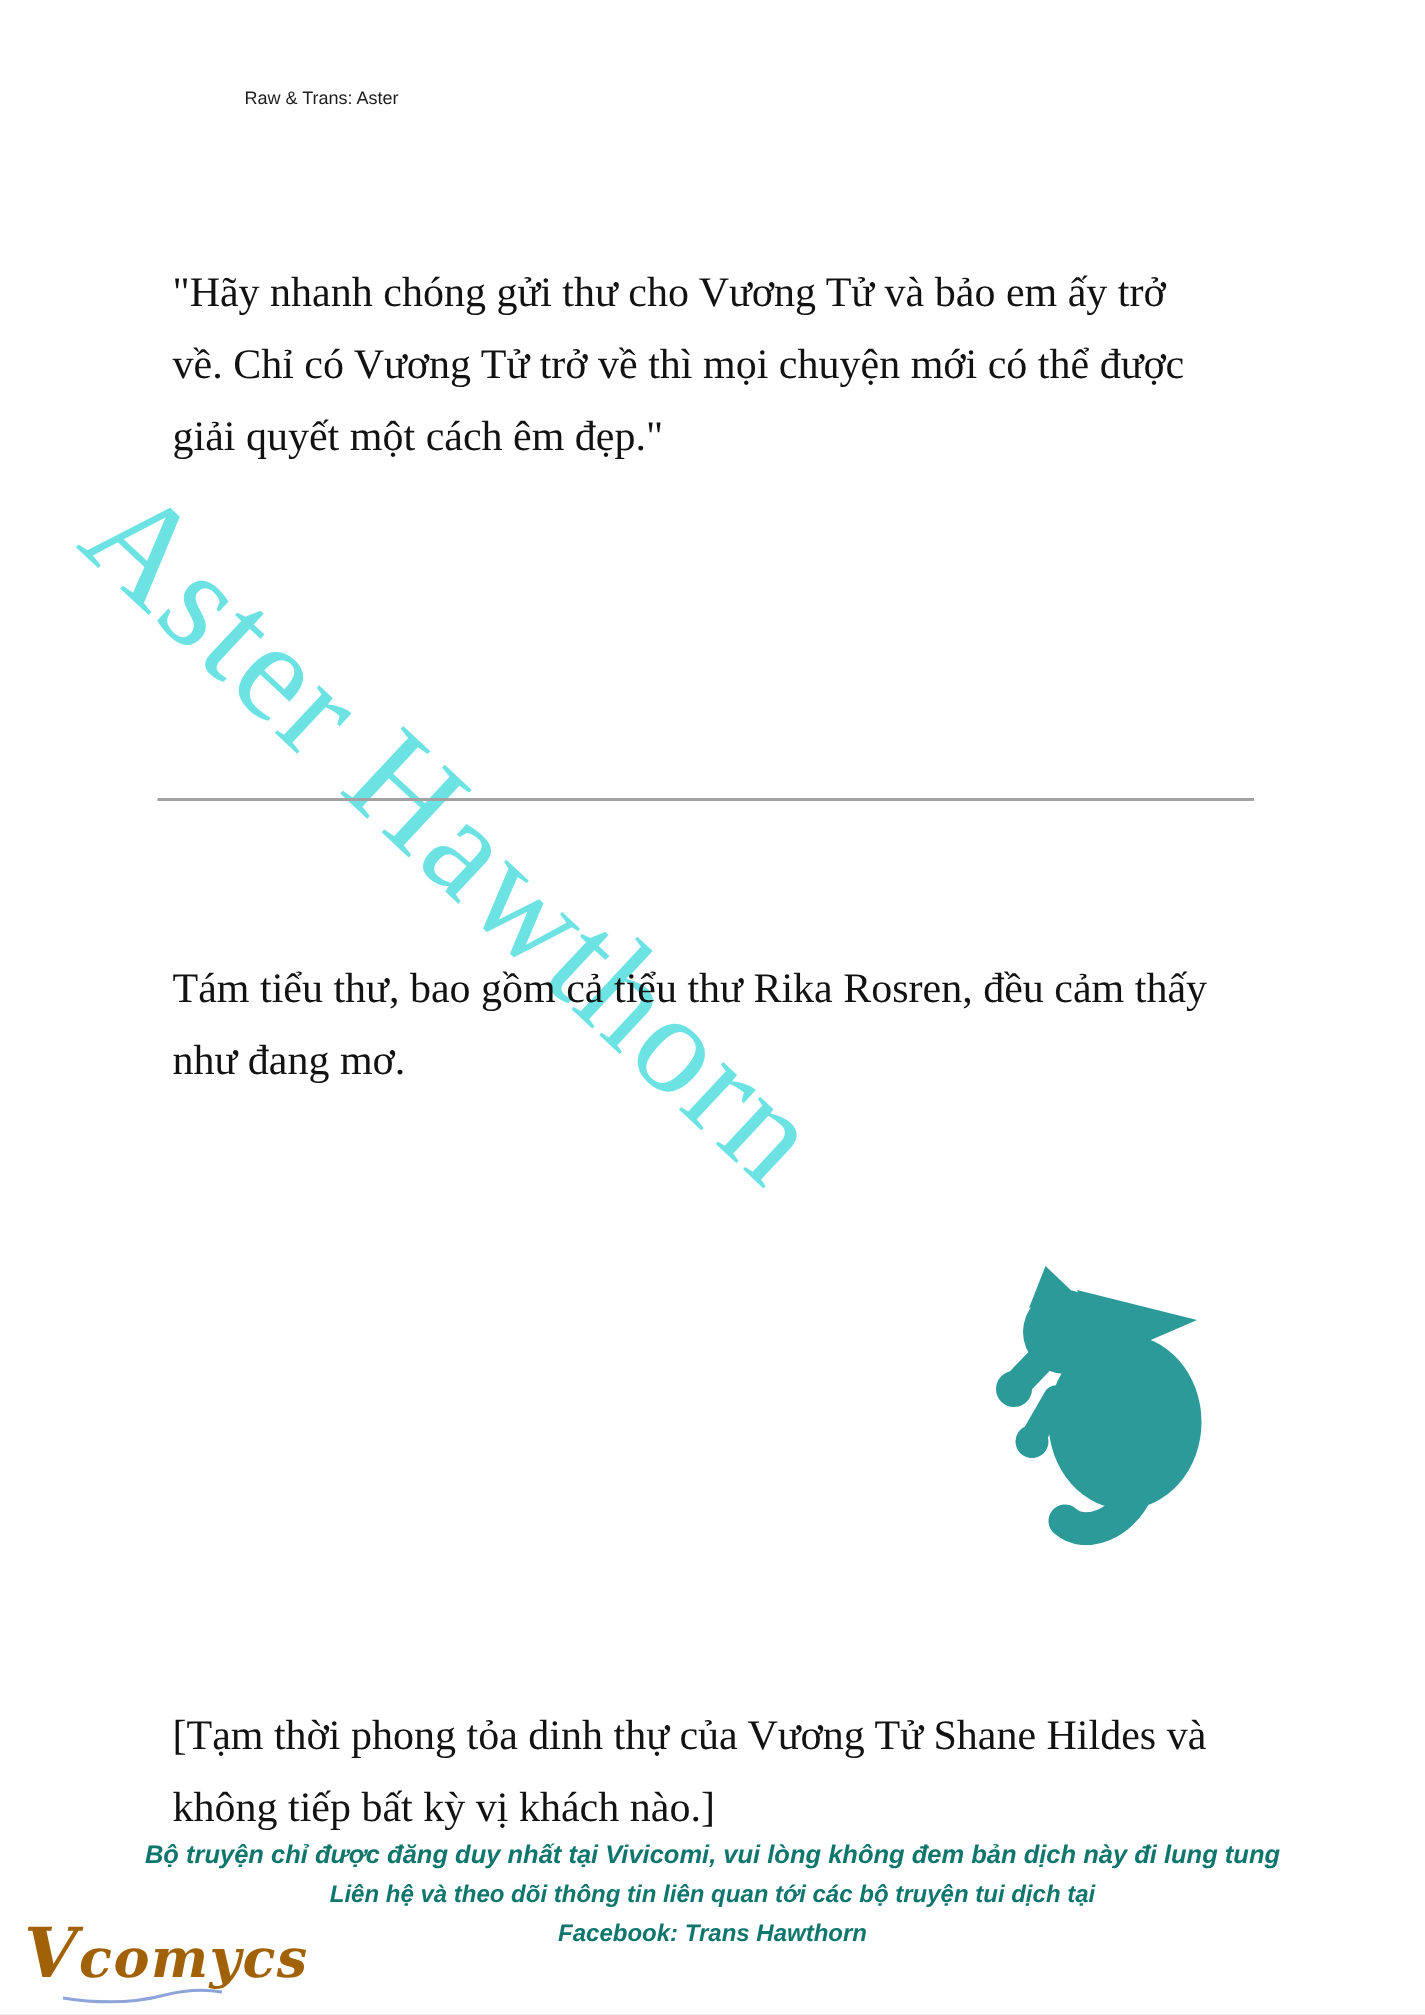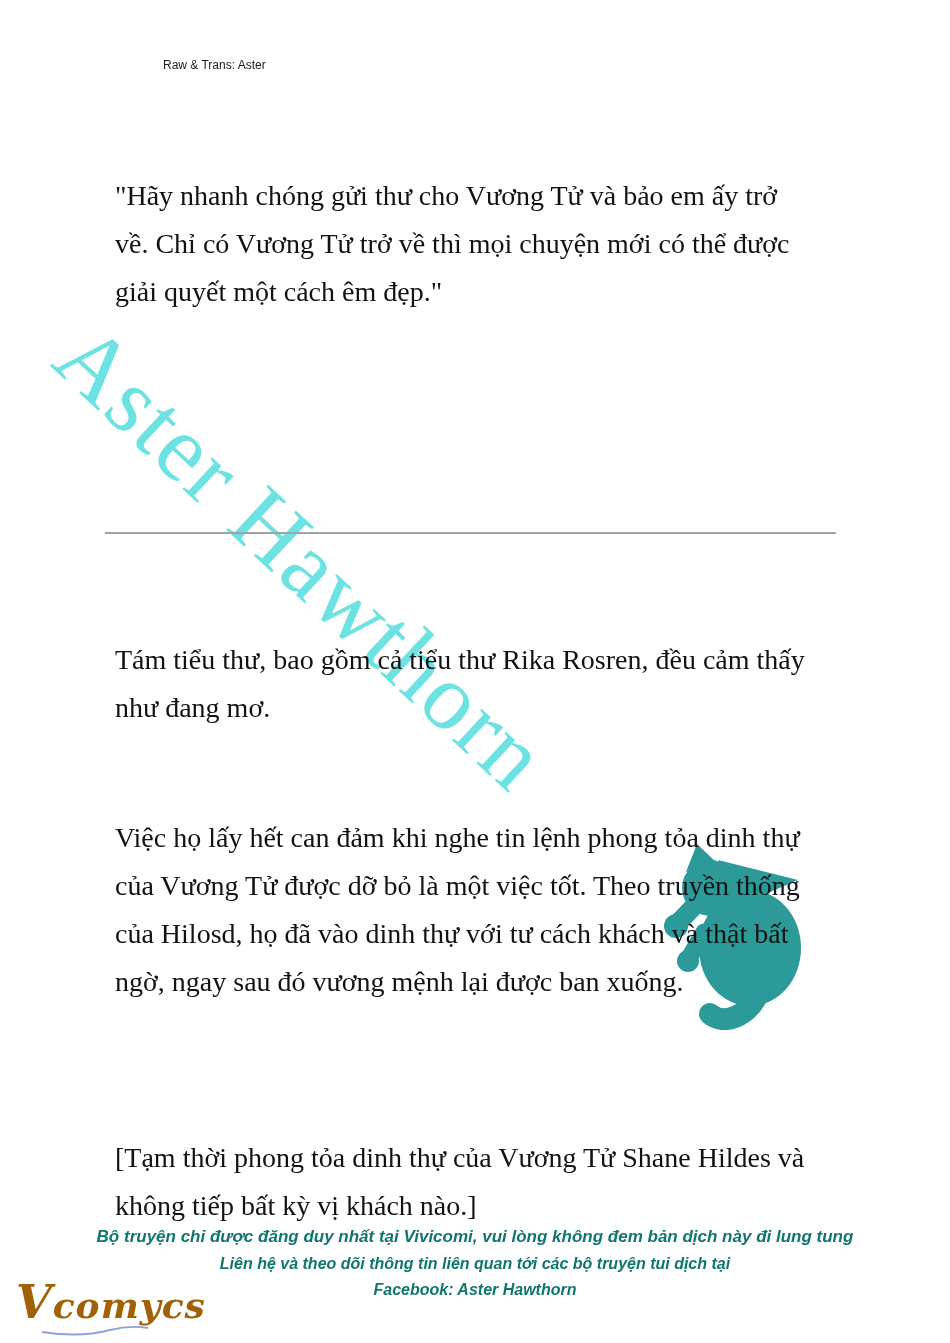--- a/index.html
+++ b/index.html
@@ -82,21 +82,20 @@
 
   <div class="watermark" style="color: rgb(108, 226, 226);">Aster Hawthorn</div>
 
   <div class="para p1">"Hãy nhanh chóng gửi thư cho Vương Tử và bảo em ấy trở<br>về. Chỉ có Vương Tử trở về thì mọi chuyện mới có thể được<br>giải quyết một cách êm đẹp."</div>
 
 
   <div class="divider" style="background: rgb(162, 162, 162);"></div>
 
   <div class="para p3">Tám tiểu thư, bao gồm cả tiểu thư Rika Rosren, đều cảm thấy<br>như đang mơ.</div>
 
-  <div class="para p4">Việc họ lấy hết can đảm khi nghe tin lệnh phong tỏa dinh thự<br>của Vương Tử được dỡ bỏ là một việc tốt. Theo truyền thống<br>của Hilosd, họ đã vào dinh thự với tư cách khách và thật bất<br>ngờ, ngay sau đó vương mệnh lại được ban xuống.</div>
 
   <div class="para p5">[Tạm thời phong tỏa dinh thự của Vương Tử Shane Hildes và<br>không tiếp bất kỳ vị khách nào.]</div>
 
   <svg class="cat" viewBox="0 0 150 200">
     <g fill="#2b9a99">
 
       <path d="M60,30 L140,50 L80,76 Z"></path>
 
       <path d="M28,42 L39,14 L60,34 Z"></path>
 
@@ -110,21 +109,21 @@
       <path d="M46,102 L31,128" stroke="#2b9a99" stroke-width="17" stroke-linecap="round" fill="none"></path>
       <circle cx="30" cy="131" r="11"></circle>
 
       <path d="M100,164 C90,186 66,196 52,184" stroke="#2b9a99" stroke-width="22" stroke-linecap="round" fill="none"></path>
     </g>
   </svg>
 
   <div class="footer" style="color: #0f766e; margin-top: 20px;">
     <div class="fl1">Bộ truyện chỉ được đăng duy nhất tại Vivicomi, vui lòng không đem bản dịch này đi lung tung</div>
     <div class="fl2">Liên hệ và theo dõi thông tin liên quan tới các bộ truyện tui dịch tại</div>
-    <div class="fl3">Facebook: Aster Hawthorn</div>
+    <div class="fl3">Facebook: Trans Hawthorn</div>
   </div>
 
   <div class="logo" style="color: #a16207;">
     <span class="logo-v">V</span><span>comycs</span>
   </div>
   <svg class="logo-swoosh" viewBox="0 0 110 14">
     <path d="M2,10 Q40,16 70,8 Q90,3 108,6" fill="none" stroke="#8ea3d8" stroke-width="2"></path>
   </svg>
 
 </div>

